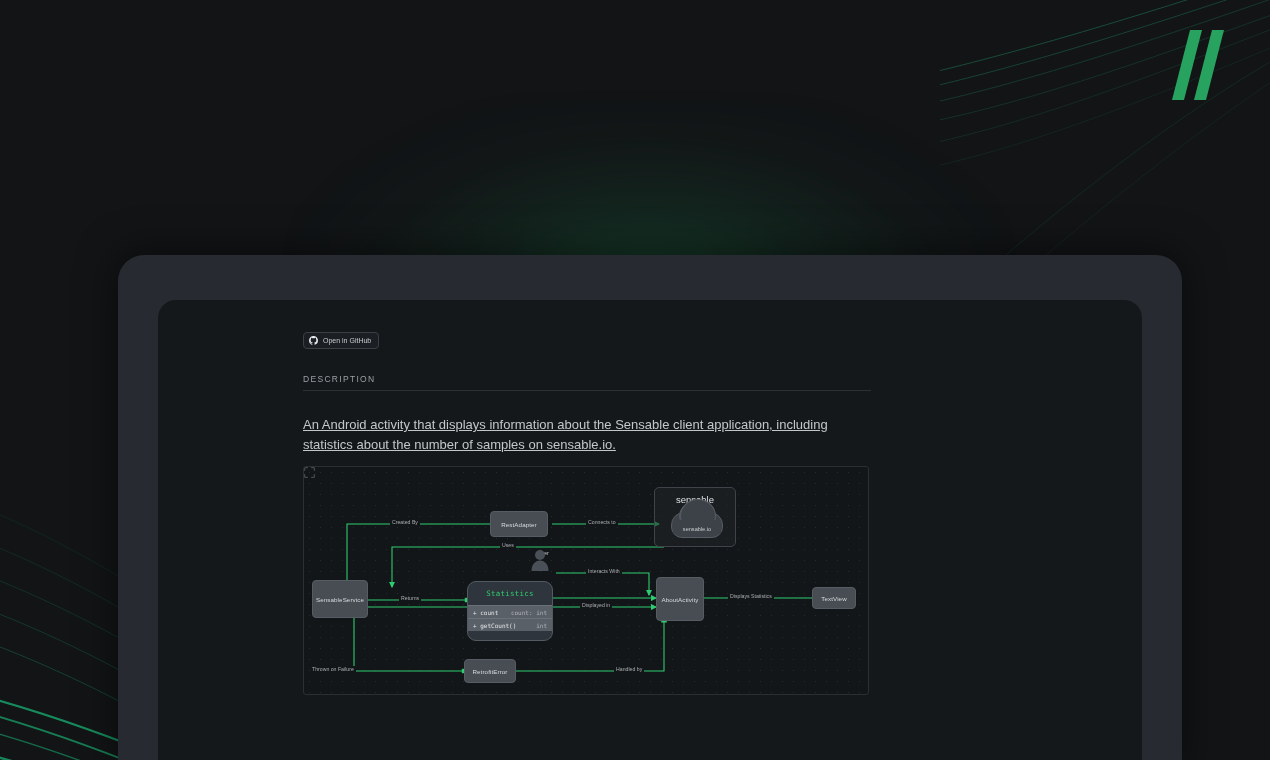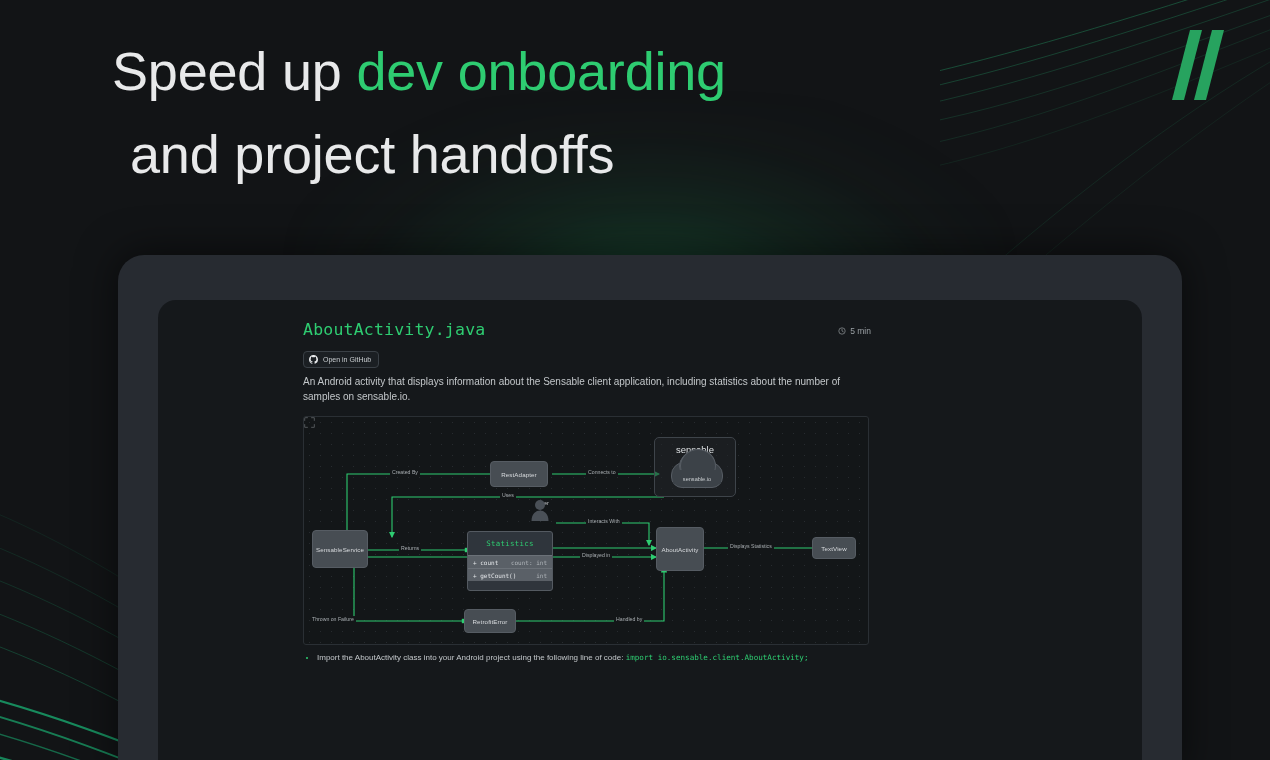--- a/index.html
+++ b/index.html
@@ -90,21 +90,21 @@
   }
   .gh-btn svg { display: block; }
 
   
   .sec-head {
     margin-top: 25px;
     font-size: 8.5px; letter-spacing: 1.3px; color: #9aa0a4;
     padding-bottom: 6px;
     border-bottom: 1px solid #2c3136;
   }
-  .sec-body { margin-top: 6px; font-size: 10px; color: #c3c7ca; line-height: 1.5; }
+  .sec-body { margin-top: 24px; font-size: 13px; color: #c3c7ca; line-height: 1.5; text-decoration: underline; }
   .step { margin-top: 9px; font-size: 8px; color: #d3d7da; }
   .bullets { margin: 7px 0 0 14px; }
   .bullets li { font-size: 8px; color: #c3c7ca; line-height: 1.5; }
   .bullets li::marker { color: #2ecc71; }
   .code { font-family: "DejaVu Sans Mono", monospace; color: #2ecc71; font-size: 7.6px; }
 
   
   .diagram {
     position: relative;
     margin-top: 12px;
@@ -157,21 +157,21 @@
     position: absolute; z-index: 2; left: 1px; right: 1px; top: 7px; height: 14px;
     background: #3c4248;
   }
 
   .user-ico { position: absolute; text-align: center; }
   .user-label { font-size: 5.4px; color: #c9cdd0; margin-top: 1px; }
 
   .class-node {
     position: absolute;
     background: #2f353c; border: 1px solid #545a61;
-    border-radius: 3px; overflow: hidden;
+    border-radius: 9px; overflow: hidden;
     font-family: "DejaVu Sans Mono", monospace;
   }
   .class-title {
     text-align: center; color: #2ecc71; font-size: 7.4px;
     padding: 7px 0 7px; letter-spacing: .3px;
   }
   .class-row {
     display: flex; justify-content: space-between;
     background: #5a6067;
     border-top: 1px solid #6b7178;
@@ -224,51 +224,38 @@
         <path d="M-60 -18 C 100 4, 282 102, 470 270" opacity=".18"></path>
       </g>
     </svg>
 
     <svg class="slashes" viewBox="0 0 74 70">
       <polygon points="22,70 40,0 52,0 34,70" fill="#27a35f"></polygon>
       <polygon points="44,70 62,0 74,0 56,70" fill="#27a35f"></polygon>
     </svg>
   </div>
 
-  <h1 class="hero">
-    <span>Speed up </span><span class="accent">dev onboarding</span>
-    <span class="l2">and project handoffs</span>
-  </h1>
 
   <p class="side-copy">
     <span>Gain access to sophisticated docs that </span><span class="accent">clarify intricate technical details</span>
   </p>
 
   <div class="device">
     <div class="screen">
       <div class="doc">
 
-        <div class="doc-top">
-          <div class="file-title">AboutActivity.java</div>
-          <div class="read-time">
-            <svg width="8" height="8" viewBox="0 0 16 16">
-              <circle cx="8" cy="8" r="6.4" fill="none" stroke="#9aa0a4" stroke-width="1.3"></circle>
-              <path d="M8 4.4V8l2.6 1.6" fill="none" stroke="#9aa0a4" stroke-width="1.3" stroke-linecap="round"></path>
-            </svg>
-            <span>5 min</span>
-          </div>
-        </div>
 
         <div class="gh-btn">
           <svg width="9" height="9" viewBox="0 0 16 16">
             <path fill="#e8eaec" d="M8 0C3.58 0 0 3.58 0 8c0 3.54 2.29 6.53 5.47 7.59.4.07.55-.17.55-.38 0-.19-.01-.82-.01-1.49-2.01.37-2.53-.49-2.69-.94-.09-.23-.48-.94-.82-1.13-.28-.15-.68-.52-.01-.53.63-.01 1.08.58 1.23.82.72 1.21 1.87.87 2.33.66.07-.52.28-.87.51-1.07-1.78-.2-3.64-.89-3.64-3.95 0-.87.31-1.59.82-2.15-.08-.2-.36-1.02.08-2.12 0 0 .67-.21 2.2.82.64-.18 1.32-.27 2-.27s1.36.09 2 .27c1.53-1.04 2.2-.82 2.2-.82.44 1.1.16 1.92.08 2.12.51.56.82 1.27.82 2.15 0 3.07-1.87 3.75-3.65 3.95.29.25.54.73.54 1.48 0 1.07-.01 1.93-.01 2.2 0 .21.15.46.55.38A8.01 8.01 0 0 0 16 8c0-4.42-3.58-8-8-8z"></path>
           </svg>
           <span>Open in GitHub</span>
         </div>
 
+        <div class="sec-head">DESCRIPTION</div>
         <div class="sec-body">An Android activity that displays information about the Sensable client application, including statistics about the number of samples on sensable.io.</div>
 
         
         <div class="diagram">
 
           <svg class="expand-ico" width="11" height="11" viewBox="0 0 16 16">
             <g fill="none" stroke="#8b9196" stroke-width="1.4" stroke-linecap="round">
               <path d="M1 5V1h4"></path>
                 <path d="M15 5V1h-4"></path>
                 <path d="M1 11v4h4"></path>
@@ -357,22 +344,17 @@
           <div class="edge-label" style="left:196px; top:75px;">Uses</div>
           <div class="edge-label" style="left:282px; top:52px;">Connects to</div>
           <div class="edge-label" style="left:282px; top:101px;">Interacts With</div>
           <div class="edge-label" style="left:95px;  top:128px;">Returns</div>
           <div class="edge-label" style="left:276px; top:135px;">Displayed in</div>
           <div class="edge-label" style="left:424px; top:126px;">Displays Statistics</div>
           <div class="edge-label" style="left:6px;   top:199px;">Thrown on Failure</div>
           <div class="edge-label" style="left:310px; top:199px;">Handled by</div>
         </div>
 
-        <ul class="bullets">
-          <li>
-            <span>Import the AboutActivity class into your Android project using the following line of code: </span><span class="code">import io.sensable.client.AboutActivity;</span>
-          </li>
-        </ul>
 
       </div>
     </div>
   </div>
 </div>
 
 </body></html>

